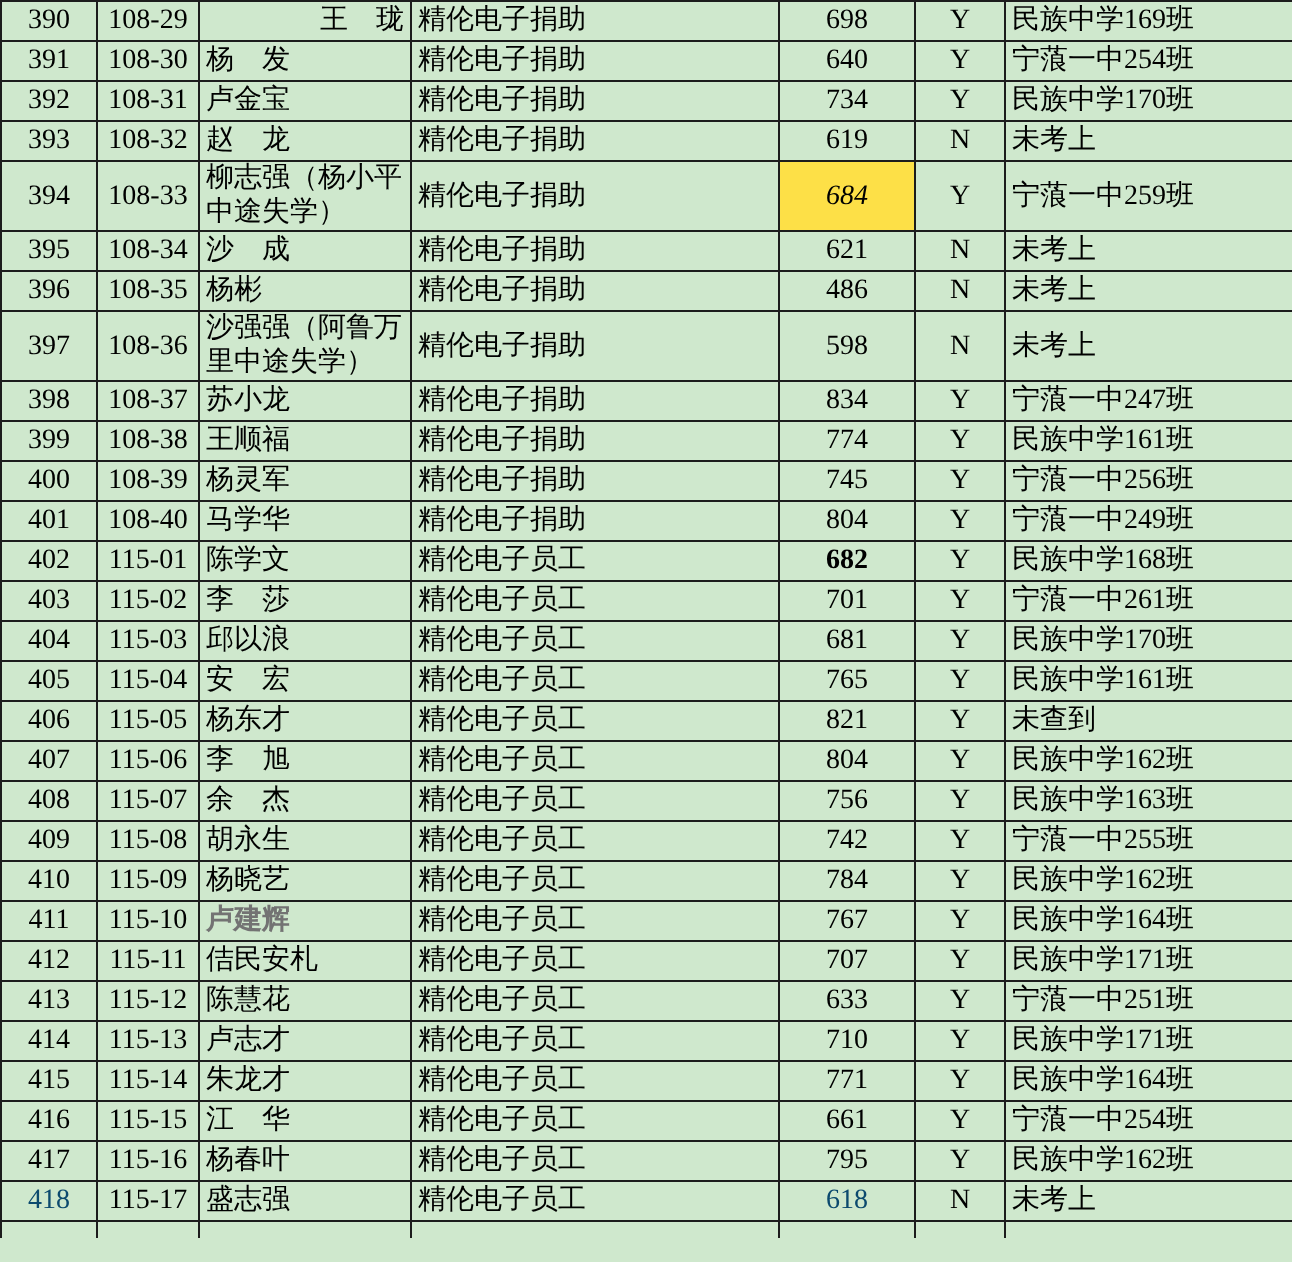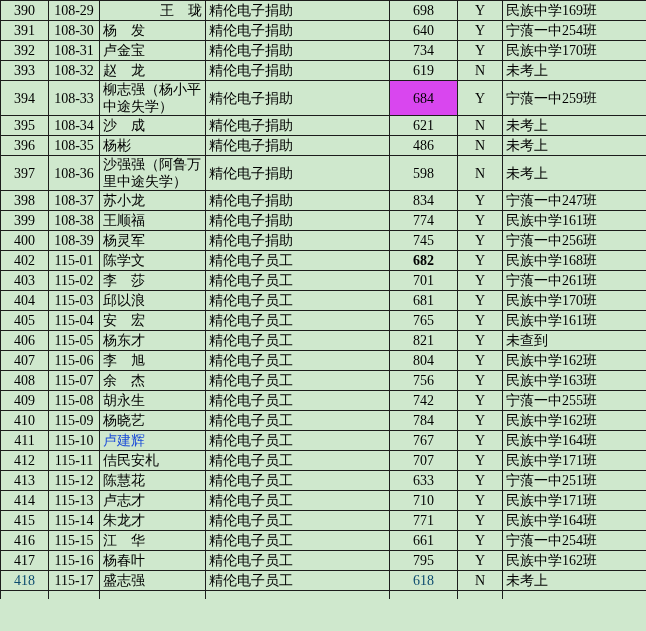--- a/index.html
+++ b/index.html
@@ -104,21 +104,21 @@
           <td class="col-sponsor" style="background: rgb(207, 232, 205); border-color: rgb(28, 28, 28); color: rgb(0, 0, 0);">精伦电子捐助</td>
           <td class="col-score" style="background: rgb(207, 232, 205); border-color: rgb(28, 28, 28); color: rgb(0, 0, 0);">619</td>
           <td class="col-flag" style="background: rgb(207, 232, 205); border-color: rgb(28, 28, 28); color: rgb(0, 0, 0);">N</td>
           <td class="col-school" style="background: rgb(207, 232, 205); border-color: rgb(28, 28, 28); color: rgb(0, 0, 0);">未考上</td>
         </tr>
         <tr>
           <td class="col-no" style="background: rgb(207, 232, 205); border-color: rgb(28, 28, 28); color: rgb(0, 0, 0);">394</td>
           <td class="col-id" style="background: rgb(207, 232, 205); border-color: rgb(28, 28, 28); color: rgb(0, 0, 0);">108-33</td>
           <td class="col-name" style="background: rgb(207, 232, 205); border-color: rgb(28, 28, 28); color: rgb(0, 0, 0);">柳志强（杨小平中途失学）</td>
           <td class="col-sponsor" style="background: rgb(207, 232, 205); border-color: rgb(28, 28, 28); color: rgb(0, 0, 0);">精伦电子捐助</td>
-          <td class="col-score" style="background: #d946ef; border-color: rgb(28, 28, 28); color: rgb(0, 0, 0);">684</td>
+          <td class="col-score" style="background: #fde047; border-color: rgb(28, 28, 28); color: rgb(0, 0, 0); font-style: italic;">684</td>
           <td class="col-flag" style="background: rgb(207, 232, 205); border-color: rgb(28, 28, 28); color: rgb(0, 0, 0);">Y</td>
           <td class="col-school" style="background: rgb(207, 232, 205); border-color: rgb(28, 28, 28); color: rgb(0, 0, 0);">宁蒗一中259班</td>
         </tr>
         <tr>
           <td class="col-no" style="background: rgb(207, 232, 205); border-color: rgb(28, 28, 28); color: rgb(0, 0, 0);">395</td>
           <td class="col-id" style="background: rgb(207, 232, 205); border-color: rgb(28, 28, 28); color: rgb(0, 0, 0);">108-34</td>
           <td class="col-name" style="background: rgb(207, 232, 205); border-color: rgb(28, 28, 28); color: rgb(0, 0, 0);">沙　成</td>
           <td class="col-sponsor" style="background: rgb(207, 232, 205); border-color: rgb(28, 28, 28); color: rgb(0, 0, 0);">精伦电子捐助</td>
           <td class="col-score" style="background: rgb(207, 232, 205); border-color: rgb(28, 28, 28); color: rgb(0, 0, 0);">621</td>
           <td class="col-flag" style="background: rgb(207, 232, 205); border-color: rgb(28, 28, 28); color: rgb(0, 0, 0);">N</td>
@@ -163,20 +163,29 @@
         <tr>
           <td class="col-no" style="background: rgb(207, 232, 205); border-color: rgb(28, 28, 28); color: rgb(0, 0, 0);">400</td>
           <td class="col-id" style="background: rgb(207, 232, 205); border-color: rgb(28, 28, 28); color: rgb(0, 0, 0);">108-39</td>
           <td class="col-name" style="background: rgb(207, 232, 205); border-color: rgb(28, 28, 28); color: rgb(0, 0, 0);">杨灵军</td>
           <td class="col-sponsor" style="background: rgb(207, 232, 205); border-color: rgb(28, 28, 28); color: rgb(0, 0, 0);">精伦电子捐助</td>
           <td class="col-score" style="background: rgb(207, 232, 205); border-color: rgb(28, 28, 28); color: rgb(0, 0, 0);">745</td>
           <td class="col-flag" style="background: rgb(207, 232, 205); border-color: rgb(28, 28, 28); color: rgb(0, 0, 0);">Y</td>
           <td class="col-school" style="background: rgb(207, 232, 205); border-color: rgb(28, 28, 28); color: rgb(0, 0, 0);">宁蒗一中256班</td>
         </tr>
         <tr>
+          <td class="col-no" style="background: rgb(207, 232, 205); border-color: rgb(28, 28, 28); color: rgb(0, 0, 0);">401</td>
+          <td class="col-id" style="background: rgb(207, 232, 205); border-color: rgb(28, 28, 28); color: rgb(0, 0, 0);">108-40</td>
+          <td class="col-name" style="background: rgb(207, 232, 205); border-color: rgb(28, 28, 28); color: rgb(0, 0, 0);">马学华</td>
+          <td class="col-sponsor" style="background: rgb(207, 232, 205); border-color: rgb(28, 28, 28); color: rgb(0, 0, 0);">精伦电子捐助</td>
+          <td class="col-score" style="background: rgb(207, 232, 205); border-color: rgb(28, 28, 28); color: rgb(0, 0, 0);">804</td>
+          <td class="col-flag" style="background: rgb(207, 232, 205); border-color: rgb(28, 28, 28); color: rgb(0, 0, 0);">Y</td>
+          <td class="col-school" style="background: rgb(207, 232, 205); border-color: rgb(28, 28, 28); color: rgb(0, 0, 0);">宁蒗一中249班</td>
+        </tr>
+        <tr>
           <td class="col-no" style="background: rgb(207, 232, 205); border-color: rgb(28, 28, 28); color: rgb(0, 0, 0);">402</td>
           <td class="col-id" style="background: rgb(207, 232, 205); border-color: rgb(28, 28, 28); color: rgb(0, 0, 0);">115-01</td>
           <td class="col-name" style="background: rgb(207, 232, 205); border-color: rgb(28, 28, 28); color: rgb(0, 0, 0);">陈学文</td>
           <td class="col-sponsor" style="background: rgb(207, 232, 205); border-color: rgb(28, 28, 28); color: rgb(0, 0, 0);">精伦电子员工</td>
           <td class="col-score" style="background: rgb(207, 232, 205); border-color: rgb(28, 28, 28); color: rgb(0, 0, 0); font-weight: bold;">682</td>
           <td class="col-flag" style="background: rgb(207, 232, 205); border-color: rgb(28, 28, 28); color: rgb(0, 0, 0);">Y</td>
           <td class="col-school" style="background: rgb(207, 232, 205); border-color: rgb(28, 28, 28); color: rgb(0, 0, 0);">民族中学168班</td>
         </tr>
         <tr>
           <td class="col-no" style="background: rgb(207, 232, 205); border-color: rgb(28, 28, 28); color: rgb(0, 0, 0);">403</td>
@@ -246,21 +255,21 @@
           <td class="col-id" style="background: rgb(207, 232, 205); border-color: rgb(28, 28, 28); color: rgb(0, 0, 0);">115-09</td>
           <td class="col-name" style="background: rgb(207, 232, 205); border-color: rgb(28, 28, 28); color: rgb(0, 0, 0);">杨晓艺</td>
           <td class="col-sponsor" style="background: rgb(207, 232, 205); border-color: rgb(28, 28, 28); color: rgb(0, 0, 0);">精伦电子员工</td>
           <td class="col-score" style="background: rgb(207, 232, 205); border-color: rgb(28, 28, 28); color: rgb(0, 0, 0);">784</td>
           <td class="col-flag" style="background: rgb(207, 232, 205); border-color: rgb(28, 28, 28); color: rgb(0, 0, 0);">Y</td>
           <td class="col-school" style="background: rgb(207, 232, 205); border-color: rgb(28, 28, 28); color: rgb(0, 0, 0);">民族中学162班</td>
         </tr>
         <tr>
           <td class="col-no" style="background: rgb(207, 232, 205); border-color: rgb(28, 28, 28); color: rgb(0, 0, 0);">411</td>
           <td class="col-id" style="background: rgb(207, 232, 205); border-color: rgb(28, 28, 28); color: rgb(0, 0, 0);">115-10</td>
-          <td class="col-name" style="background: rgb(207, 232, 205); border-color: rgb(28, 28, 28); color: #1d4ed8;">卢建辉</td>
+          <td class="col-name" style="background: rgb(207, 232, 205); border-color: rgb(28, 28, 28); color: #737373; font-weight: bold;">卢建辉</td>
           <td class="col-sponsor" style="background: rgb(207, 232, 205); border-color: rgb(28, 28, 28); color: rgb(0, 0, 0);">精伦电子员工</td>
           <td class="col-score" style="background: rgb(207, 232, 205); border-color: rgb(28, 28, 28); color: rgb(0, 0, 0);">767</td>
           <td class="col-flag" style="background: rgb(207, 232, 205); border-color: rgb(28, 28, 28); color: rgb(0, 0, 0);">Y</td>
           <td class="col-school" style="background: rgb(207, 232, 205); border-color: rgb(28, 28, 28); color: rgb(0, 0, 0);">民族中学164班</td>
         </tr>
         <tr>
           <td class="col-no" style="background: rgb(207, 232, 205); border-color: rgb(28, 28, 28); color: rgb(0, 0, 0);">412</td>
           <td class="col-id" style="background: rgb(207, 232, 205); border-color: rgb(28, 28, 28); color: rgb(0, 0, 0);">115-11</td>
           <td class="col-name" style="background: rgb(207, 232, 205); border-color: rgb(28, 28, 28); color: rgb(0, 0, 0);">佶民安札</td>
           <td class="col-sponsor" style="background: rgb(207, 232, 205); border-color: rgb(28, 28, 28); color: rgb(0, 0, 0);">精伦电子员工</td>

